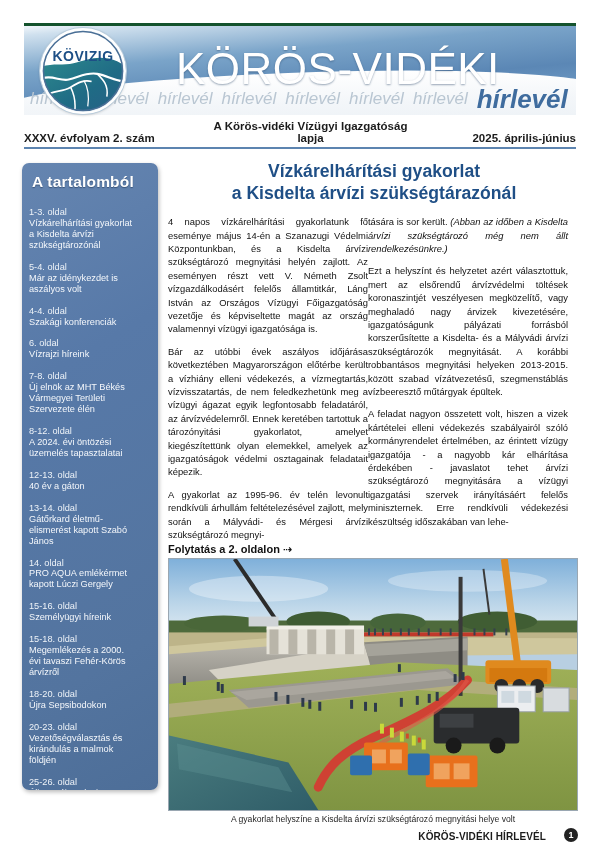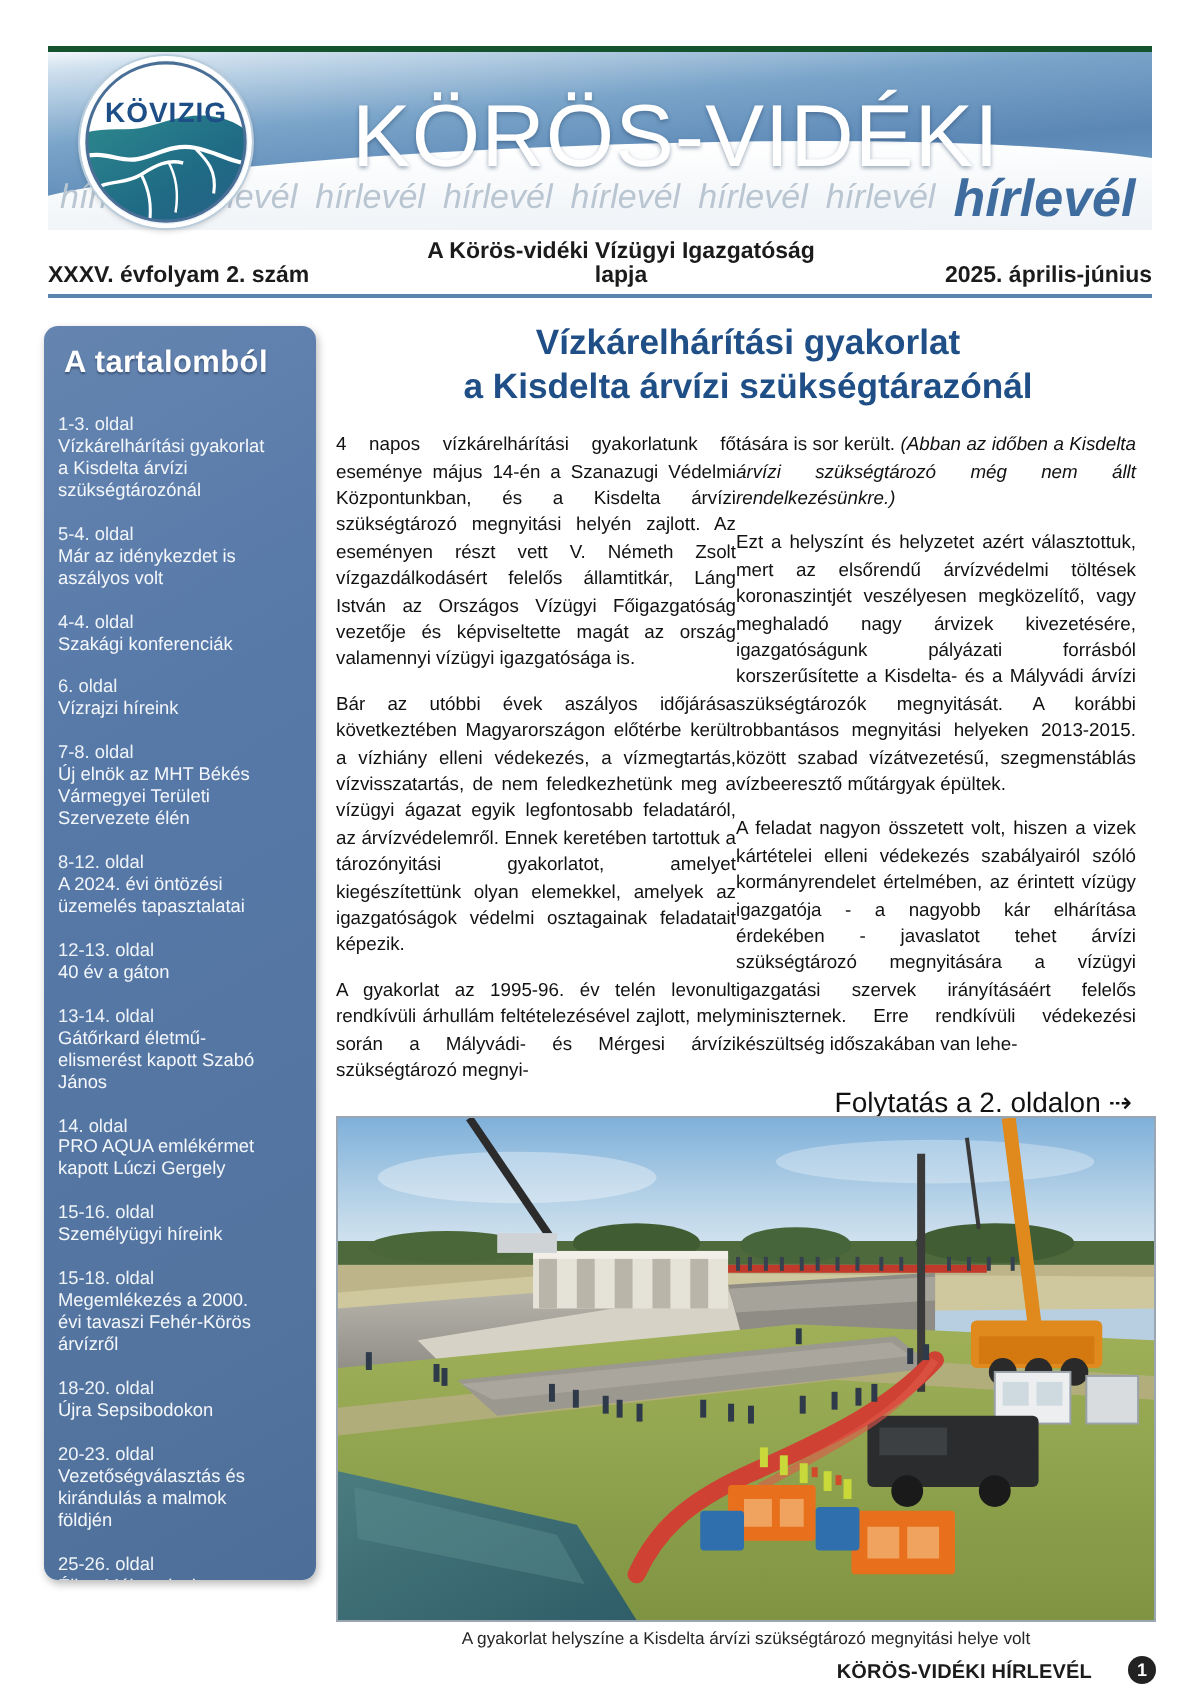--- a/index.html
+++ b/index.html
@@ -183,23 +183,23 @@
     line-height: 1.425;
     text-align: justify;
     color: #111111;
     margin-bottom: 9px;
     hyphens: auto;
   }
   .col p:last-child { margin-bottom: 0; }
   .col p em { font-style: italic; }
   #continuation {
     width: 412px;
-    text-align: right;
-    font-size: 14px;
-    font-weight: 400;
+    text-align: left;
+    font-size: 11px;
+    font-weight: 700;
     color: #111111;
     margin-top: 2px;
     padding-right: 14px;
   }
 
   
   #photo {
     position: absolute;
     left: 168px; top: 558px;
     width: 410px; height: 253px;

